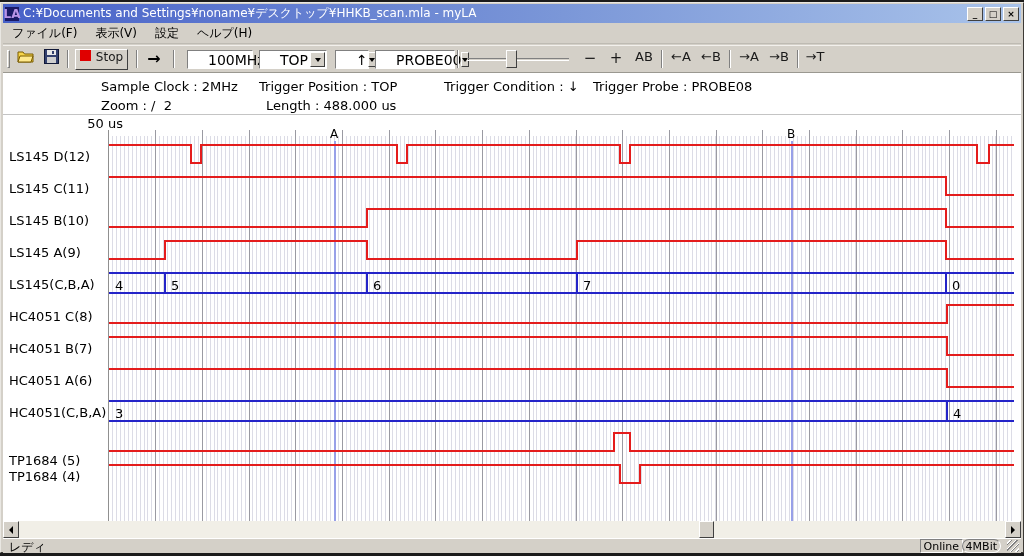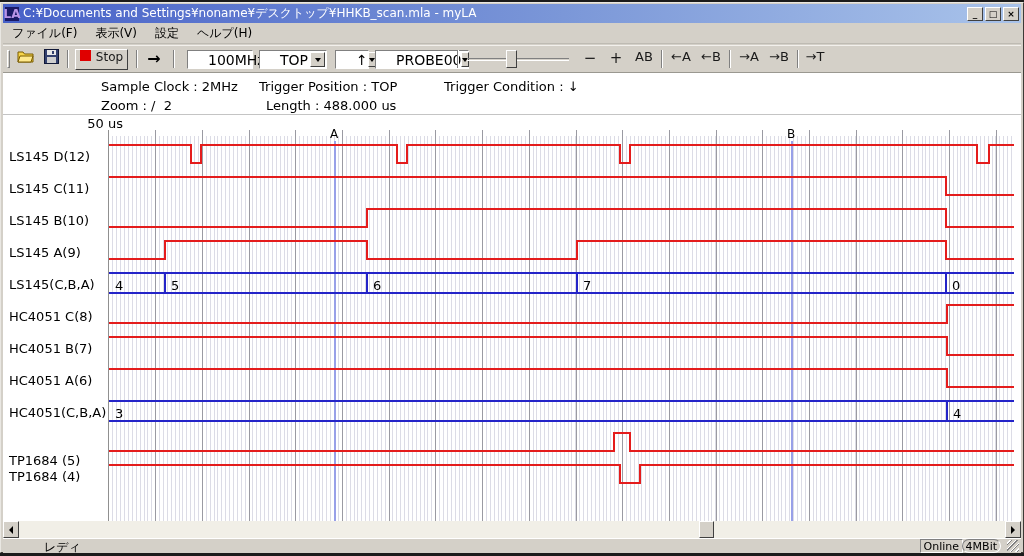--- a/index.html
+++ b/index.html
@@ -61,21 +61,21 @@
   .sb-btn { position:absolute; top:0; width:16px; height:17px; background:#d4d0c8;
             border-top:1px solid #fff; border-left:1px solid #fff;
             border-right:1px solid #404040; border-bottom:1px solid #404040;
             display:flex; align-items:center; justify-content:center; }
   .sb-left:after  { content:""; border-top:4px solid transparent; border-bottom:4px solid transparent; border-right:4px solid #000; }
   .sb-right:after { content:""; border-top:4px solid transparent; border-bottom:4px solid transparent; border-left:4px solid #000; }
   #sb-thumb { position:absolute; top:0; left:696px; width:15px; height:17px; }
   
   #statusbar { position:absolute; left:2px; top:535px; width:1018px; height:15px; background:#d4d0c8;
                border-top:1px solid #fff; font-size:12px; }
-  #status-ready { position:absolute; left:6px; top:0; color:#000;margin-left:35px; }
+  #status-ready { position:absolute; left:6px; top:0; color:#000; }
   .status-panel { position:absolute; top:0; height:14px; font-size:11px; color:#000; text-align:right;
                   border-top:1px solid #808080; border-left:1px solid #808080;
                   border-right:1px solid #fff; border-bottom:1px solid #fff; padding:0 3px; }
   #panel-online { right:58px; min-width:40px; }
   #panel-mem { right:20px; min-width:34px;border-radius:7px; }
   #resize-grip { position:absolute; right:2px; bottom:1px; width:12px; height:12px;
                  background:repeating-linear-gradient(135deg,#d4d0c8 0 2px,#fff 2px 3px,#808080 3px 4px); }
   .icon-svg { display:block; }
 </style>
 </head>
@@ -136,21 +136,21 @@
       <span class="combo-arrow"></span>
     </div>
     <div class="combo" style="left:256px;width:68px">
       <span class="combo-text">TOP</span>
       <span class="combo-arrow"></span>
     </div>
     <div class="combo" style="left:332px;width:34px">
       <span class="combo-text">↑</span>
       <span class="combo-arrow"></span>
     </div>
-    <div class="combo" style="left:372px;width:94px">
+    <div class="combo" style="left:372px;width:80px">
       <span class="combo-text">PROBE00</span>
       <span class="combo-arrow"></span>
     </div>
 
     <div class="sep" style="left:454px"></div>
 
     <div id="slider-track"></div>
     <div id="slider-thumb" class="raised"></div>
 
     <div class="tb tbtn" style="left:576px;width:22px;font-size:15px">
@@ -185,20 +185,21 @@
 
     <div class="tb tbtn" style="left:798px;width:28px">
         <span>→T</span>
       </div>
   </div>
 
   <div id="client">
     <div class="info-text" style="left:98px;top:6px">Sample Clock : 2MHz</div>
     <div class="info-text" style="left:256px;top:6px">Trigger Position : TOP</div>
     <div class="info-text" style="left:441px;top:6px">Trigger Condition : ↓</div>
+    <div class="info-text" style="left:590px;top:6px">Trigger Probe : PROBE08</div>
     <div class="info-text" style="left:98px;top:25px">Zoom : /  2</div>
     <div class="info-text" style="left:263px;top:25px">Length : 488.000 us</div>
     <div id="info-sep"></div>
     <div id="ruler-label">50 us</div>
     <div id="labels">
         <div class="chan-label" style="top: 76px;">LS145 D(12)</div>
         <div class="chan-label" style="top: 108px;">LS145 C(11)</div>
         <div class="chan-label" style="top: 140px;">LS145 B(10)</div>
         <div class="chan-label" style="top: 172px;">LS145 A(9)</div>
         <div class="chan-label" style="top: 204px;">LS145(C,B,A)</div>

